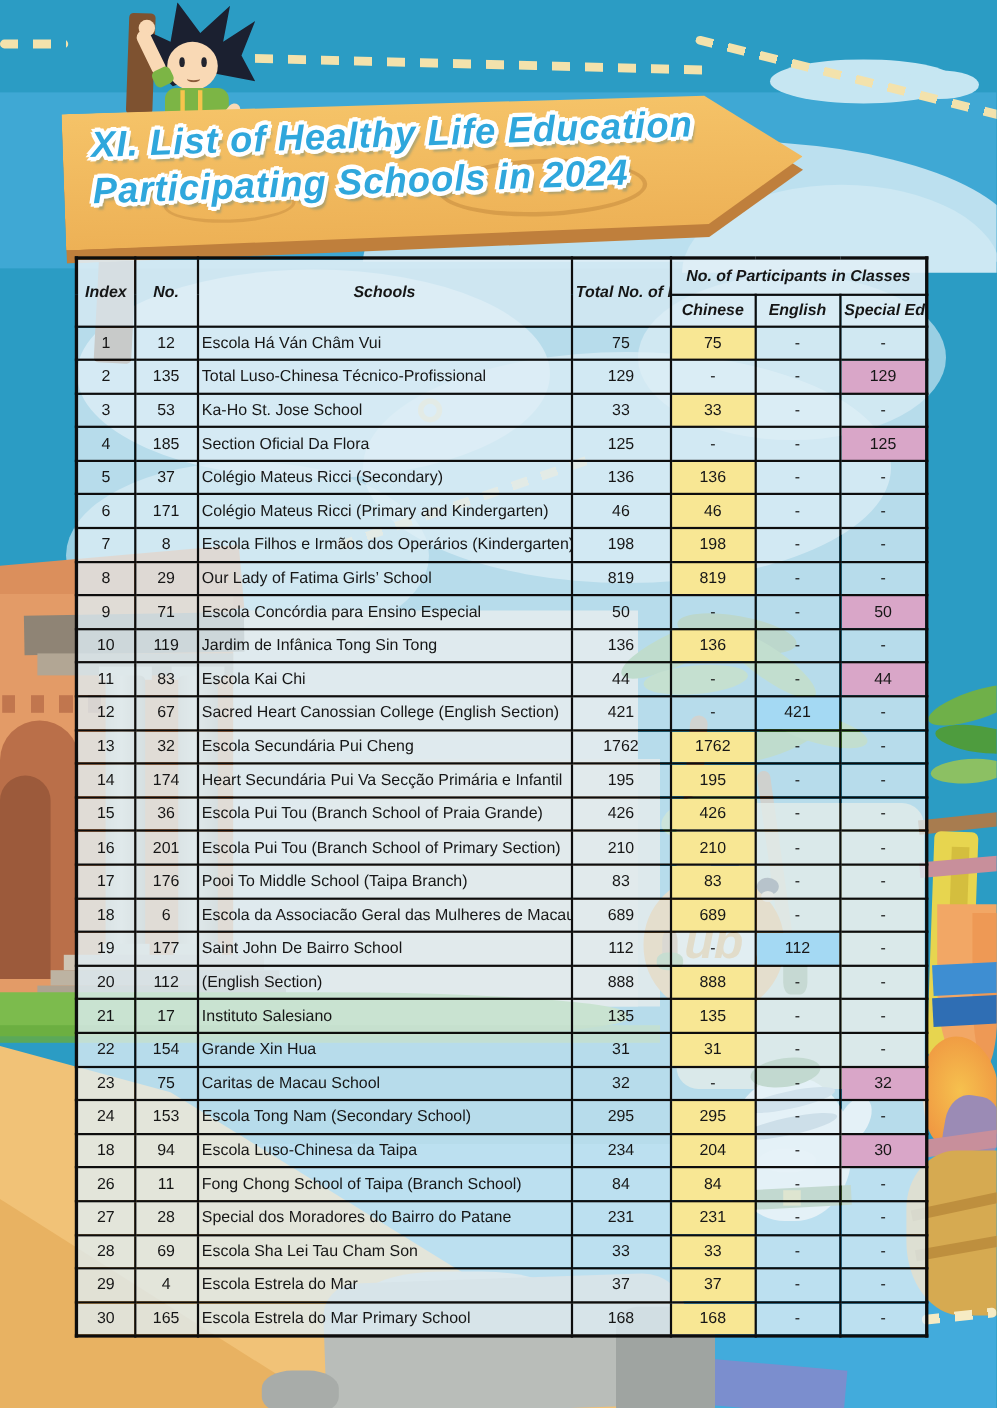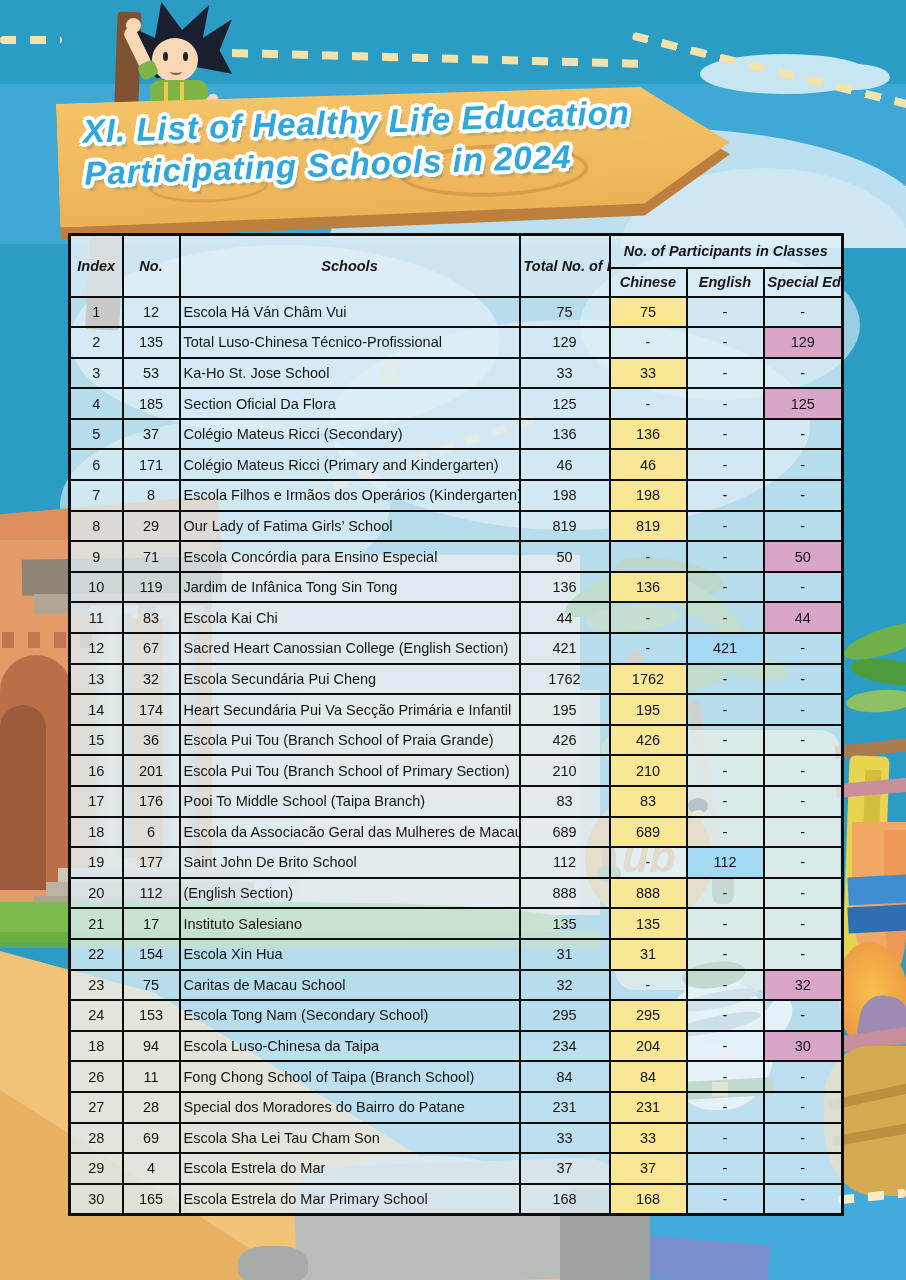--- a/index.html
+++ b/index.html
@@ -475,21 +475,21 @@
             <td class="num">6</td>
             <td class="school">Escola da Associacão Geral das Mulheres de Macau</td>
             <td class="num">689</td>
             <td class="num" style="background: rgb(248, 231, 148);">689</td>
             <td class="num">-</td>
             <td class="num">-</td>
           </tr>
           <tr>
             <td class="num">19</td>
             <td class="num">177</td>
-            <td class="school">Saint John De Brito School</td>
+            <td class="school">Saint John De Bairro School</td>
             <td class="num">112</td>
             <td class="num">-</td>
             <td class="num" style="background: rgb(164, 217, 243);">112</td>
             <td class="num">-</td>
           </tr>
           <tr>
             <td class="num">20</td>
             <td class="num">112</td>
             <td class="school">(English Section)</td>
             <td class="num">888</td>
@@ -502,21 +502,21 @@
             <td class="num">17</td>
             <td class="school">Instituto Salesiano</td>
             <td class="num">135</td>
             <td class="num" style="background: rgb(248, 231, 148);">135</td>
             <td class="num">-</td>
             <td class="num">-</td>
           </tr>
           <tr>
             <td class="num">22</td>
             <td class="num">154</td>
-            <td class="school">Escola Xin Hua</td>
+            <td class="school">Grande Xin Hua</td>
             <td class="num">31</td>
             <td class="num" style="background: rgb(248, 231, 148);">31</td>
             <td class="num">-</td>
             <td class="num">-</td>
           </tr>
           <tr>
             <td class="num">23</td>
             <td class="num">75</td>
             <td class="school">Caritas de Macau School</td>
             <td class="num">32</td>

